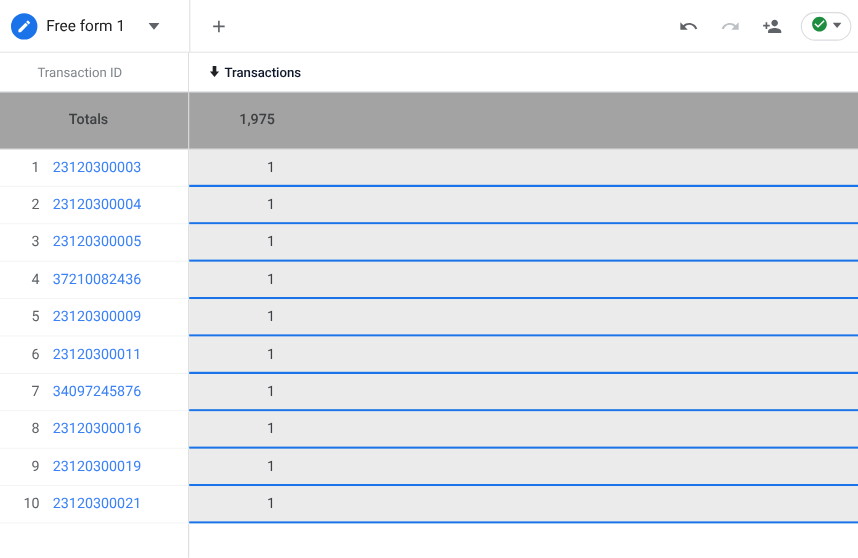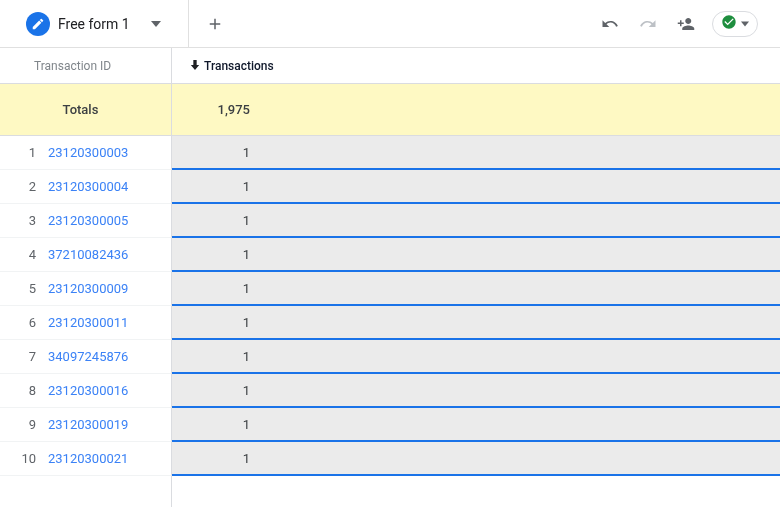--- a/index.html
+++ b/index.html
@@ -9,21 +9,21 @@
     color: #3c4043;
     background: #fff;
     width: 780px;
     height: 507px;
     overflow: hidden;
   }
   .toolbar {
     display: flex;
     align-items: center;
     height: 48px;
-    padding: 0 16px;
+    padding: 0 0;
     border-bottom: 1px solid #e0e0e0;
   }
   .tab {
     display: flex;
     align-items: center;
     gap: 8px;
     padding: 6px 10px;
     cursor: pointer;
     font-size: 14px;
     color: #202124;
@@ -97,21 +97,21 @@
     gap: 4px;
   }
   .sort-arrow svg { fill: #202124; width: 10px; height: 10px; }
 
   .totals-row { display: contents; }
   .totals-cell {
     height: 52px;
     display: flex;
     align-items: center;
     border-bottom: 1px solid #dadce0;
-    background: #fef9c3;
+    background: #a3a3a3;
     font-weight: 500;
     font-size: 13px;
   }
   .totals-cell.dim {
     border-right: 1px solid #dadce0;
     justify-content: center;
     padding-right: 10px;
   }
   .totals-cell.metric { padding-right: 530px; justify-content: flex-end; }
   .dim-cell {

